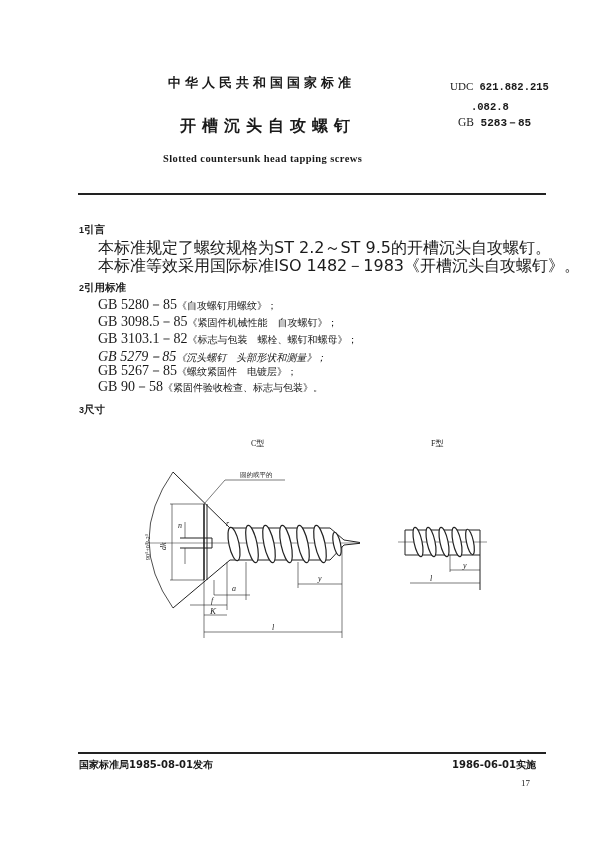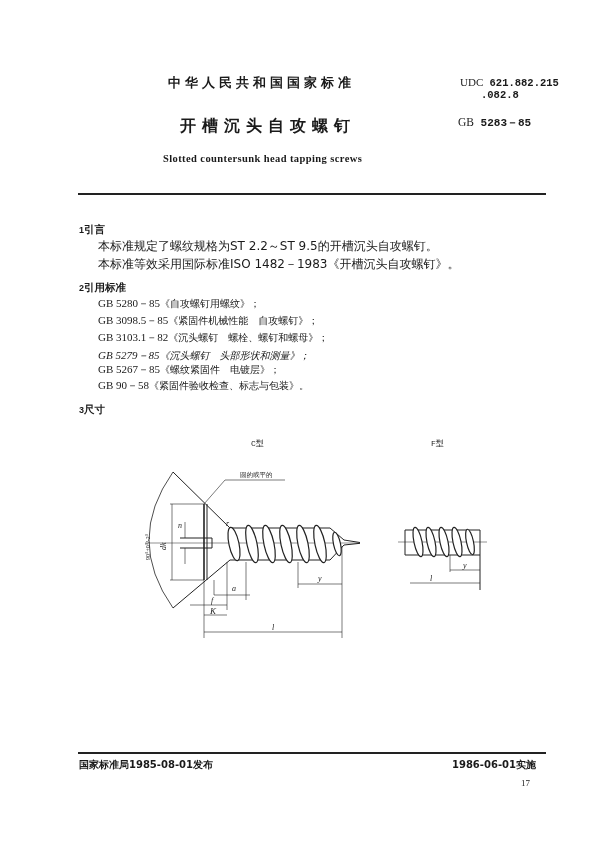--- a/index.html
+++ b/index.html
@@ -2,37 +2,37 @@
 <html><head>
 <meta charset="utf-8">
 <style>
   html, body { margin: 0; padding: 0; }
   body {
     width: 600px; height: 843px; background: #ffffff; position: relative; overflow: hidden;
     font-family: "DejaVu Serif", serif; color: #1a1a1a;
   }
   .abs { position: absolute; white-space: nowrap; }
   .std-name { left: 168px; top: 74px; font-family: "DejaVu Sans", sans-serif; font-weight: bold; font-size: 13px; letter-spacing: 4px; }
-  .udc { left: 460px; top: 76px; font-family: "Liberation Mono", monospace; font-weight: bold; font-size: 10.5px; line-height: 12px; }
+  .udc { left: 450px; top: 76px; font-family: "Liberation Mono", monospace; font-weight: bold; font-size: 10.5px; line-height: 20px; }
   .udc .l1 span.k { font-family: "Liberation Serif", serif; font-weight: normal; font-size: 11px; }
   .udc .l2 { padding-left: 21px; }
   .title-zh { left: 180px; top: 116px; font-family: "DejaVu Sans", sans-serif; font-size: 16px; font-weight: bold; letter-spacing: 6px; }
   .gb-code { left: 458px; top: 115px; font-family: "Liberation Mono", monospace; font-weight: bold; font-size: 11px; }
   .gb-code .k { font-family: "Liberation Serif", serif; font-weight: normal; font-size: 11.5px; text-align: right; }
   .title-en { left: 163px; top: 153px; font-family: "Liberation Serif", serif; font-weight: bold; font-size: 10.5px; letter-spacing: 0.4px; }
   .rule-top { left: 78px; top: 193px; width: 468px; height: 1.5px; background: #222; }
   .rule-bottom { left: 78px; top: 752px; width: 468px; height: 1.5px; background: #222; }
   .sec-num { font-family: "Liberation Sans", sans-serif; font-weight: bold; font-size: 9px; }
   .sec-title { font-family: "DejaVu Sans", sans-serif; font-weight: bold; font-size: 10.5px; }
   .sec { left: 79px; }
   .sec .sec-title { }
-  .para { left: 98px; font-family: "DejaVu Sans", sans-serif; font-size: 12px; }
+  .para { left: 98px; font-family: "DejaVu Sans", sans-serif; font-size: 16px; }
   .ref { left: 98px; font-family: "DejaVu Sans", sans-serif; font-size: 10px; }
-  .ref .gb { font-family: "Liberation Serif", serif; font-size: 11px; }
-  .fig-label { font-family: Liberation Mono, monospace; font-size: 8px; }
+  .ref .gb { font-family: "Liberation Serif", serif; font-size: 14px; }
+  .fig-label { font-family: Liberation Serif, serif; font-size: 8px; }
   .footer-left { left: 79px; top: 758px; font-family: "DejaVu Sans", sans-serif; font-weight: bold; font-size: 10px; }
   .footer-right { left: 452px; top: 758px; font-family: "DejaVu Sans", sans-serif; font-weight: bold; font-size: 10px; }
   .page-num { left: 521px; top: 778px; font-family: "Liberation Serif", serif; font-size: 9px; }
   svg { position: absolute; }
   .diag-text { font-family: "Liberation Serif", serif; font-style: italic; font-size: 8px; fill: #222; }
   .diag-text-zh { font-family: "DejaVu Sans", sans-serif; font-size: 6.5px; fill: #222; }
 </style>
 </head>
 <body>
 
@@ -63,21 +63,21 @@
   <span class="sec-num">2</span><span class="sec-title">引用标准</span>
 </div>
 
 <div class="abs ref" style="top:296px;">
   <span class="gb">GB 5280－85</span><span>《自攻螺钉用螺纹》；</span>
 </div>
 <div class="abs ref" style="top:313px;">
   <span class="gb">GB 3098.5－85</span><span>《紧固件机械性能　自攻螺钉》；</span>
 </div>
 <div class="abs ref" style="top:330px;">
-  <span class="gb">GB 3103.1－82</span><span>《沉头螺钉　螺栓、螺钉和螺母》；</span>
+  <span class="gb">GB 3103.1－82</span><span>《标志与包装　螺栓、螺钉和螺母》；</span>
 </div>
 <div class="abs ref" style="top:348px;font-style:italic;">
   <span class="gb">GB 5279－85</span><span>《沉头螺钉　头部形状和测量》；</span>
 </div>
 <div class="abs ref" style="top:362px;">
   <span class="gb">GB 5267－85</span><span>《螺纹紧固件　电镀层》；</span>
 </div>
 <div class="abs ref" style="top:378px;">
   <span class="gb">GB 90－58</span><span>《紧固件验收检查、标志与包装》。</span>
 </div>

